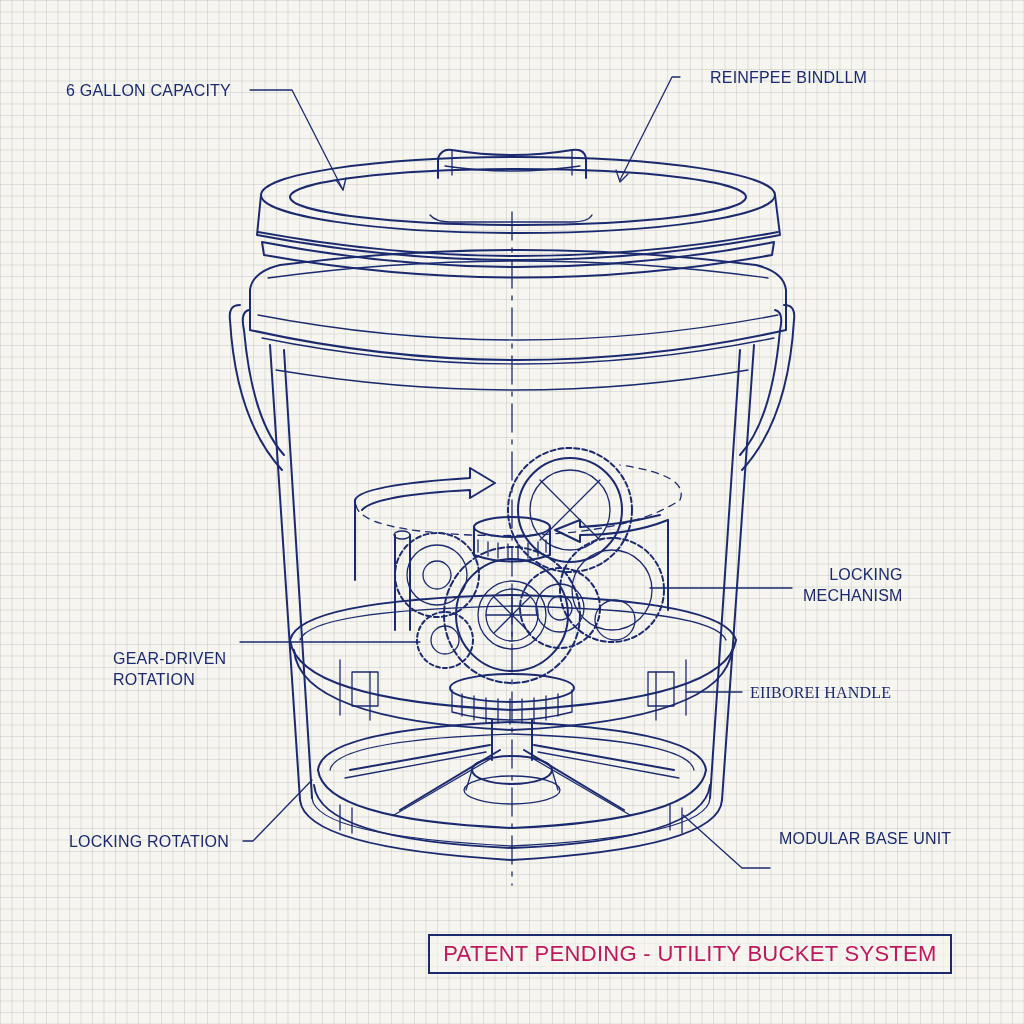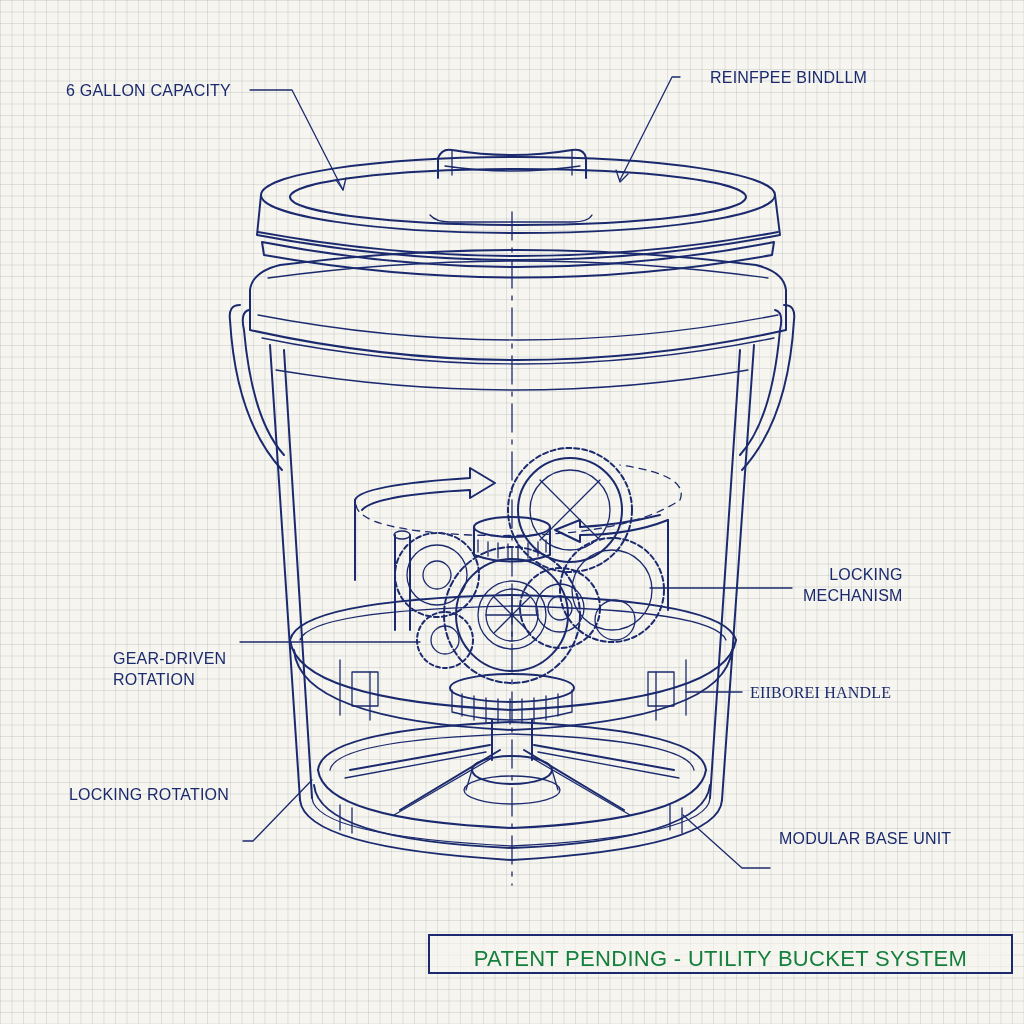--- a/index.html
+++ b/index.html
@@ -15,24 +15,24 @@
   #drawing { position: absolute; left: 0; top: 0; width: 1024px; height: 1024px; }
   .ink { stroke: #1b2a6e; fill: none; stroke-width: 2; stroke-linejoin: round; stroke-linecap: round; }
   .thin { stroke-width: 1.3; }
   .dash { stroke-dasharray: 7 6; }
   .center { stroke-dasharray: 28 8 4 8; }
   .label {
     position: absolute; color: #1b2a6e; font-size: 16px; letter-spacing: 0.2px;
     line-height: 21px; white-space: pre-line;
   }
   .title-box {
-    position: absolute; left: 428px; top: 934px; width: 585px; height: 40px;
+    position: absolute; left: 428px; top: 934px; width: 524px; height: 40px;
     border: 2px solid #1b2a6e; box-sizing: border-box;
-    display: flex; align-items: flex-end; justify-content: center;
-    color: #15803d; font-size: 22px; letter-spacing: 0.3px;
+    display: flex; align-items: center; justify-content: center;
+    color: #be185d; font-size: 22px; letter-spacing: 0.3px;
     background: rgba(246,245,239,0.6);
   }
 </style>
 </head>
 <body>
 
 <svg id="drawing" viewBox="0 0 1024 1024" xmlns="http://www.w3.org/2000/svg">
 
   <line class="ink thin center" x1="512" y1="212" x2="512" y2="885"></line>
 
@@ -161,18 +161,18 @@
   </g>
 </svg>
 
 <div class="label" style="left:66px; top:80px;">6 GALLON CAPACITY</div>
 <div class="label" style="left:686px; top:67px;margin-left:24px;">REINFPEE BINDLLM</div>
 <div class="label" style="left:803px; top:564px;text-align:right;">LOCKING
 MECHANISM</div>
 <div class="label" style="left:113px; top:648px;">GEAR-DRIVEN
 ROTATION</div>
 <div class="label" style="left:750px; top:682px;font-family:Liberation Serif, serif;">EIIBOREI HANDLE</div>
-<div class="label" style="left:69px; top:784px;">LOCKING ROTATION</div>
+<div class="label" style="left:69px; top:831px;">LOCKING ROTATION</div>
 <div class="label" style="left:779px; top:828px;">MODULAR BASE UNIT</div>
 
 <div class="title-box">
   <span>PATENT PENDING - UTILITY BUCKET SYSTEM</span>
 </div>
 
 </body></html>

